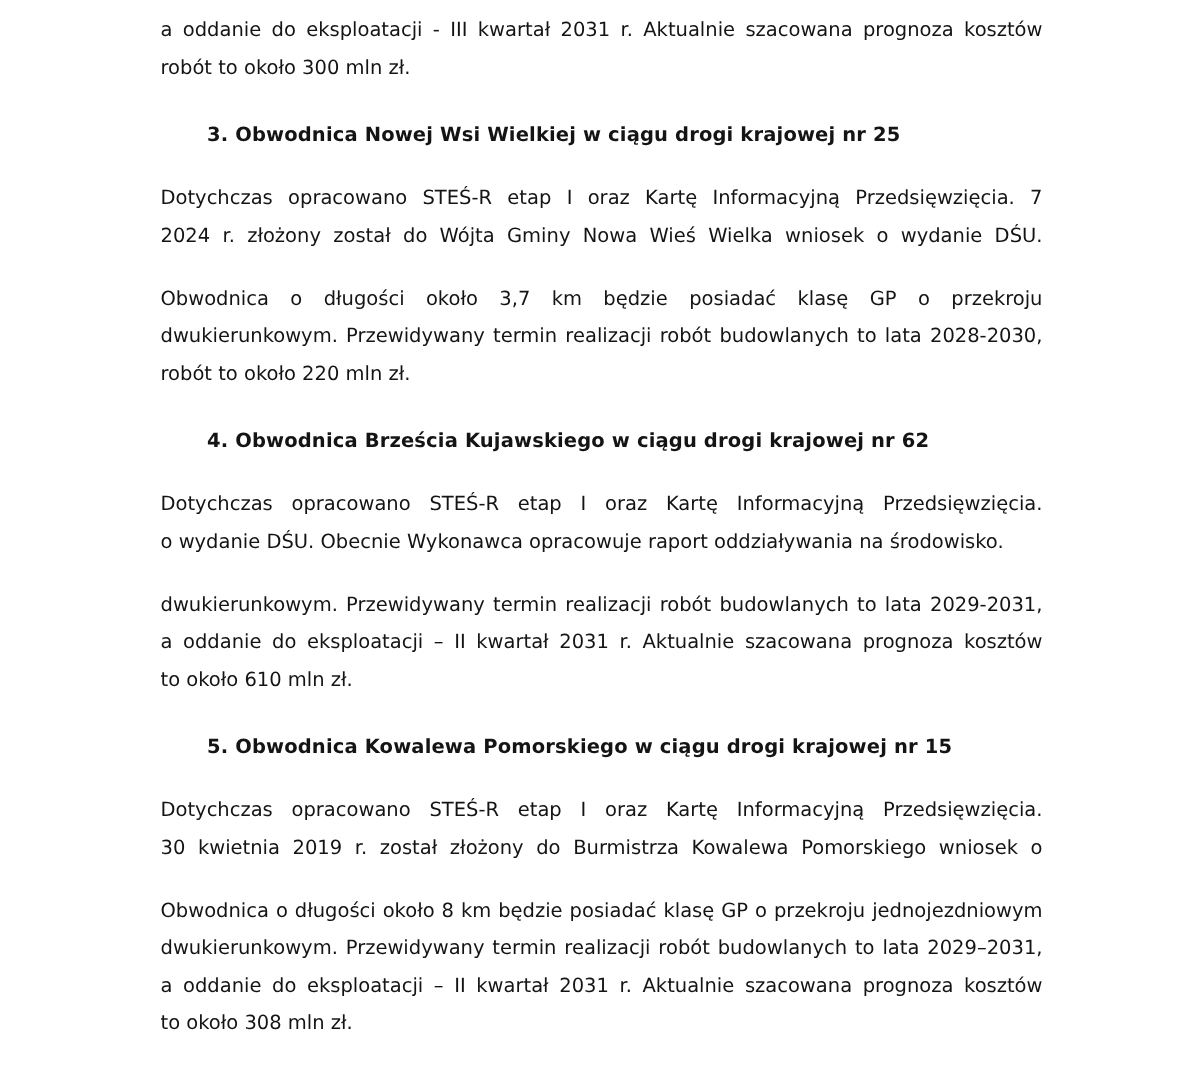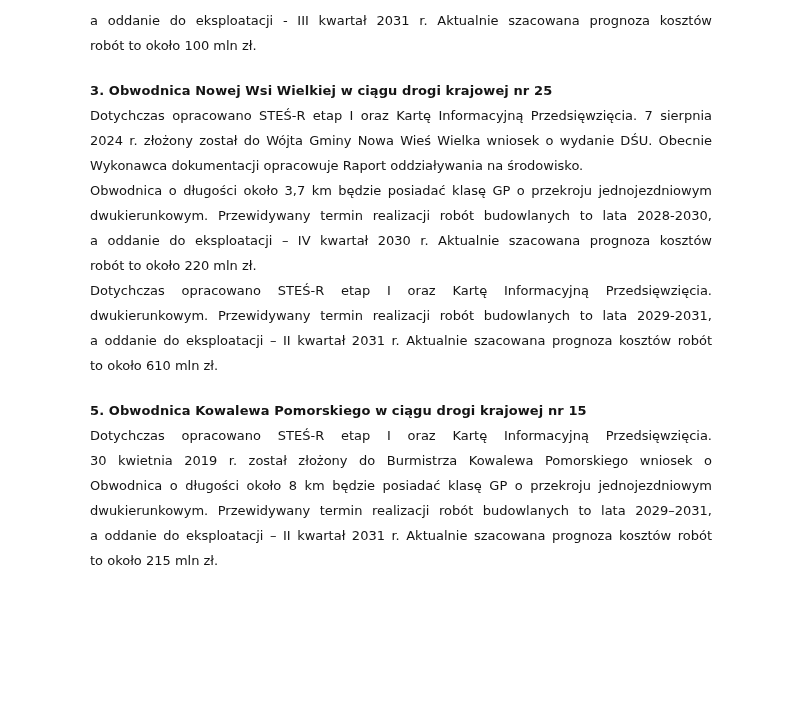--- a/index.html
+++ b/index.html
@@ -22,86 +22,87 @@
   }
   .content {
     position: absolute;
     left: 90px;
     top: 0;
     width: 622px;
     padding-top: 8px;
     font-size: 13px;
   }
   .paragraph {
-    margin: 0;
+    margin: 17px;
   }
   .line {
     line-height: 25px;
     height: 25px;
     overflow: hidden;
     white-space: normal;
     text-align: left;
   }
   .line.justify {
     text-align: justify;
     text-align-last: justify;
   }
   .section-heading {
     margin-top: 20px;
     font-weight: bold;
     line-height: 25px;
     height: 25px;
     letter-spacing: 0.1px;
+    margin-left: 48px;
   }
   .intro {
     margin-top: 0;
   }
 </style>
 </head>
 <body style="background: rgb(255, 255, 255); color: rgb(20, 20, 20);">
 
 <div class="page">
   <div class="content" id="doc-content">
     <div class="paragraph intro" id="intro-paragraph">
         <div class="line justify">a oddanie do eksploatacji - III kwartał 2031 r. Aktualnie szacowana prognoza kosztów</div>
-        <div class="line">robót to około 100 mln zł.</div>
+        <div class="line">robót to około 300 mln zł.</div>
       </div>
     <div id="sections-root">
         <div>
           <div class="section-heading">3. Obwodnica Nowej Wsi Wielkiej w ciągu drogi krajowej nr 25</div>
           <div class="paragraph">
             <div class="line justify">Dotychczas opracowano STEŚ-R etap I oraz Kartę Informacyjną Przedsięwzięcia.  7 sierpnia</div>
             <div class="line justify">2024 r. złożony został do Wójta Gminy Nowa Wieś Wielka wniosek o wydanie DŚU. Obecnie</div>
-            <div class="line">Wykonawca dokumentacji opracowuje Raport oddziaływania na środowisko.</div>
           </div>
           <div class="paragraph">
             <div class="line justify">Obwodnica o długości około 3,7 km będzie posiadać klasę GP o przekroju jednojezdniowym</div>
             <div class="line justify">dwukierunkowym. Przewidywany termin realizacji robót budowlanych to lata 2028-2030,</div>
-            <div class="line justify">a oddanie do eksploatacji – IV kwartał 2030 r. Aktualnie szacowana prognoza kosztów</div>
             <div class="line">robót to około 220 mln zł.</div>
           </div>
         </div>
         <div>
+          <div class="section-heading">4. Obwodnica Brześcia Kujawskiego w ciągu drogi krajowej nr 62</div>
           <div class="paragraph">
             <div class="line justify">Dotychczas opracowano STEŚ-R etap I oraz Kartę Informacyjną Przedsięwzięcia.</div>
+            <div class="line">o wydanie DŚU. Obecnie Wykonawca opracowuje raport oddziaływania na środowisko.</div>
           </div>
           <div class="paragraph">
             <div class="line justify">dwukierunkowym. Przewidywany termin realizacji robót budowlanych to lata 2029-2031,</div>
             <div class="line justify">a oddanie do eksploatacji – II kwartał 2031 r. Aktualnie szacowana prognoza kosztów robót</div>
             <div class="line">to około 610 mln zł.</div>
           </div>
         </div>
         <div>
           <div class="section-heading">5. Obwodnica Kowalewa Pomorskiego w ciągu drogi krajowej nr 15</div>
           <div class="paragraph">
             <div class="line justify">Dotychczas opracowano STEŚ-R etap I oraz Kartę Informacyjną Przedsięwzięcia.</div>
             <div class="line justify">30 kwietnia 2019 r. został złożony do Burmistrza Kowalewa Pomorskiego wniosek o</div>
           </div>
           <div class="paragraph">
             <div class="line justify">Obwodnica o długości około 8 km będzie posiadać klasę GP o przekroju jednojezdniowym</div>
             <div class="line justify">dwukierunkowym. Przewidywany termin realizacji robót budowlanych to lata 2029–2031,</div>
             <div class="line justify">a oddanie do eksploatacji – II kwartał 2031 r. Aktualnie szacowana prognoza kosztów robót</div>
-            <div class="line">to około 215 mln zł.</div>
+            <div class="line">to około 308 mln zł.</div>
           </div>
         </div>
       </div>
   </div>
 </div>
 
 </body></html>

